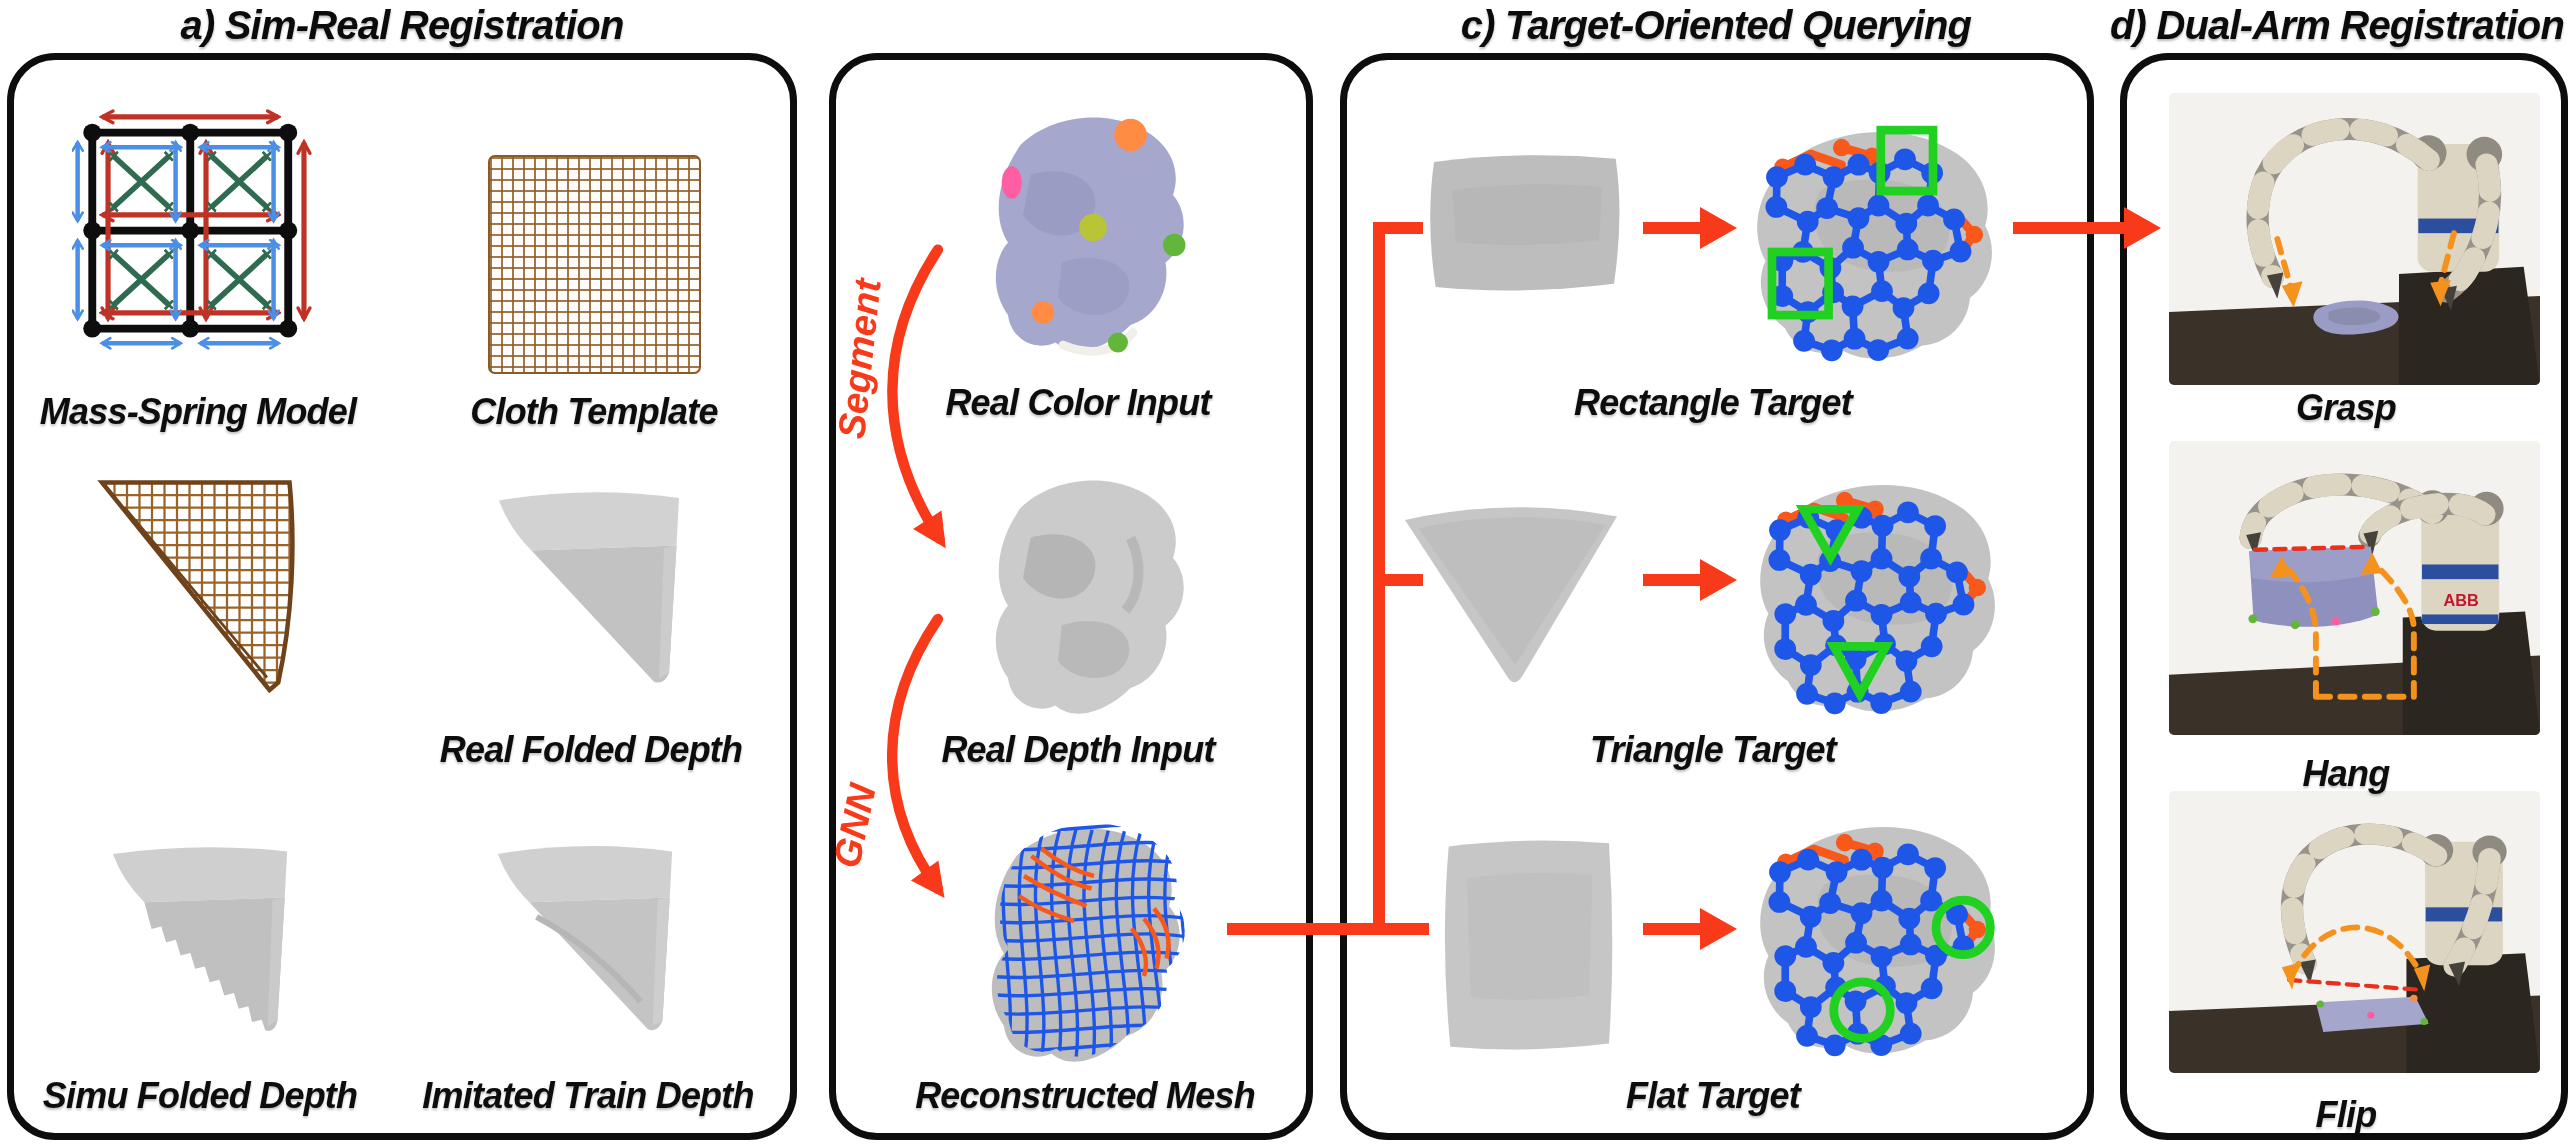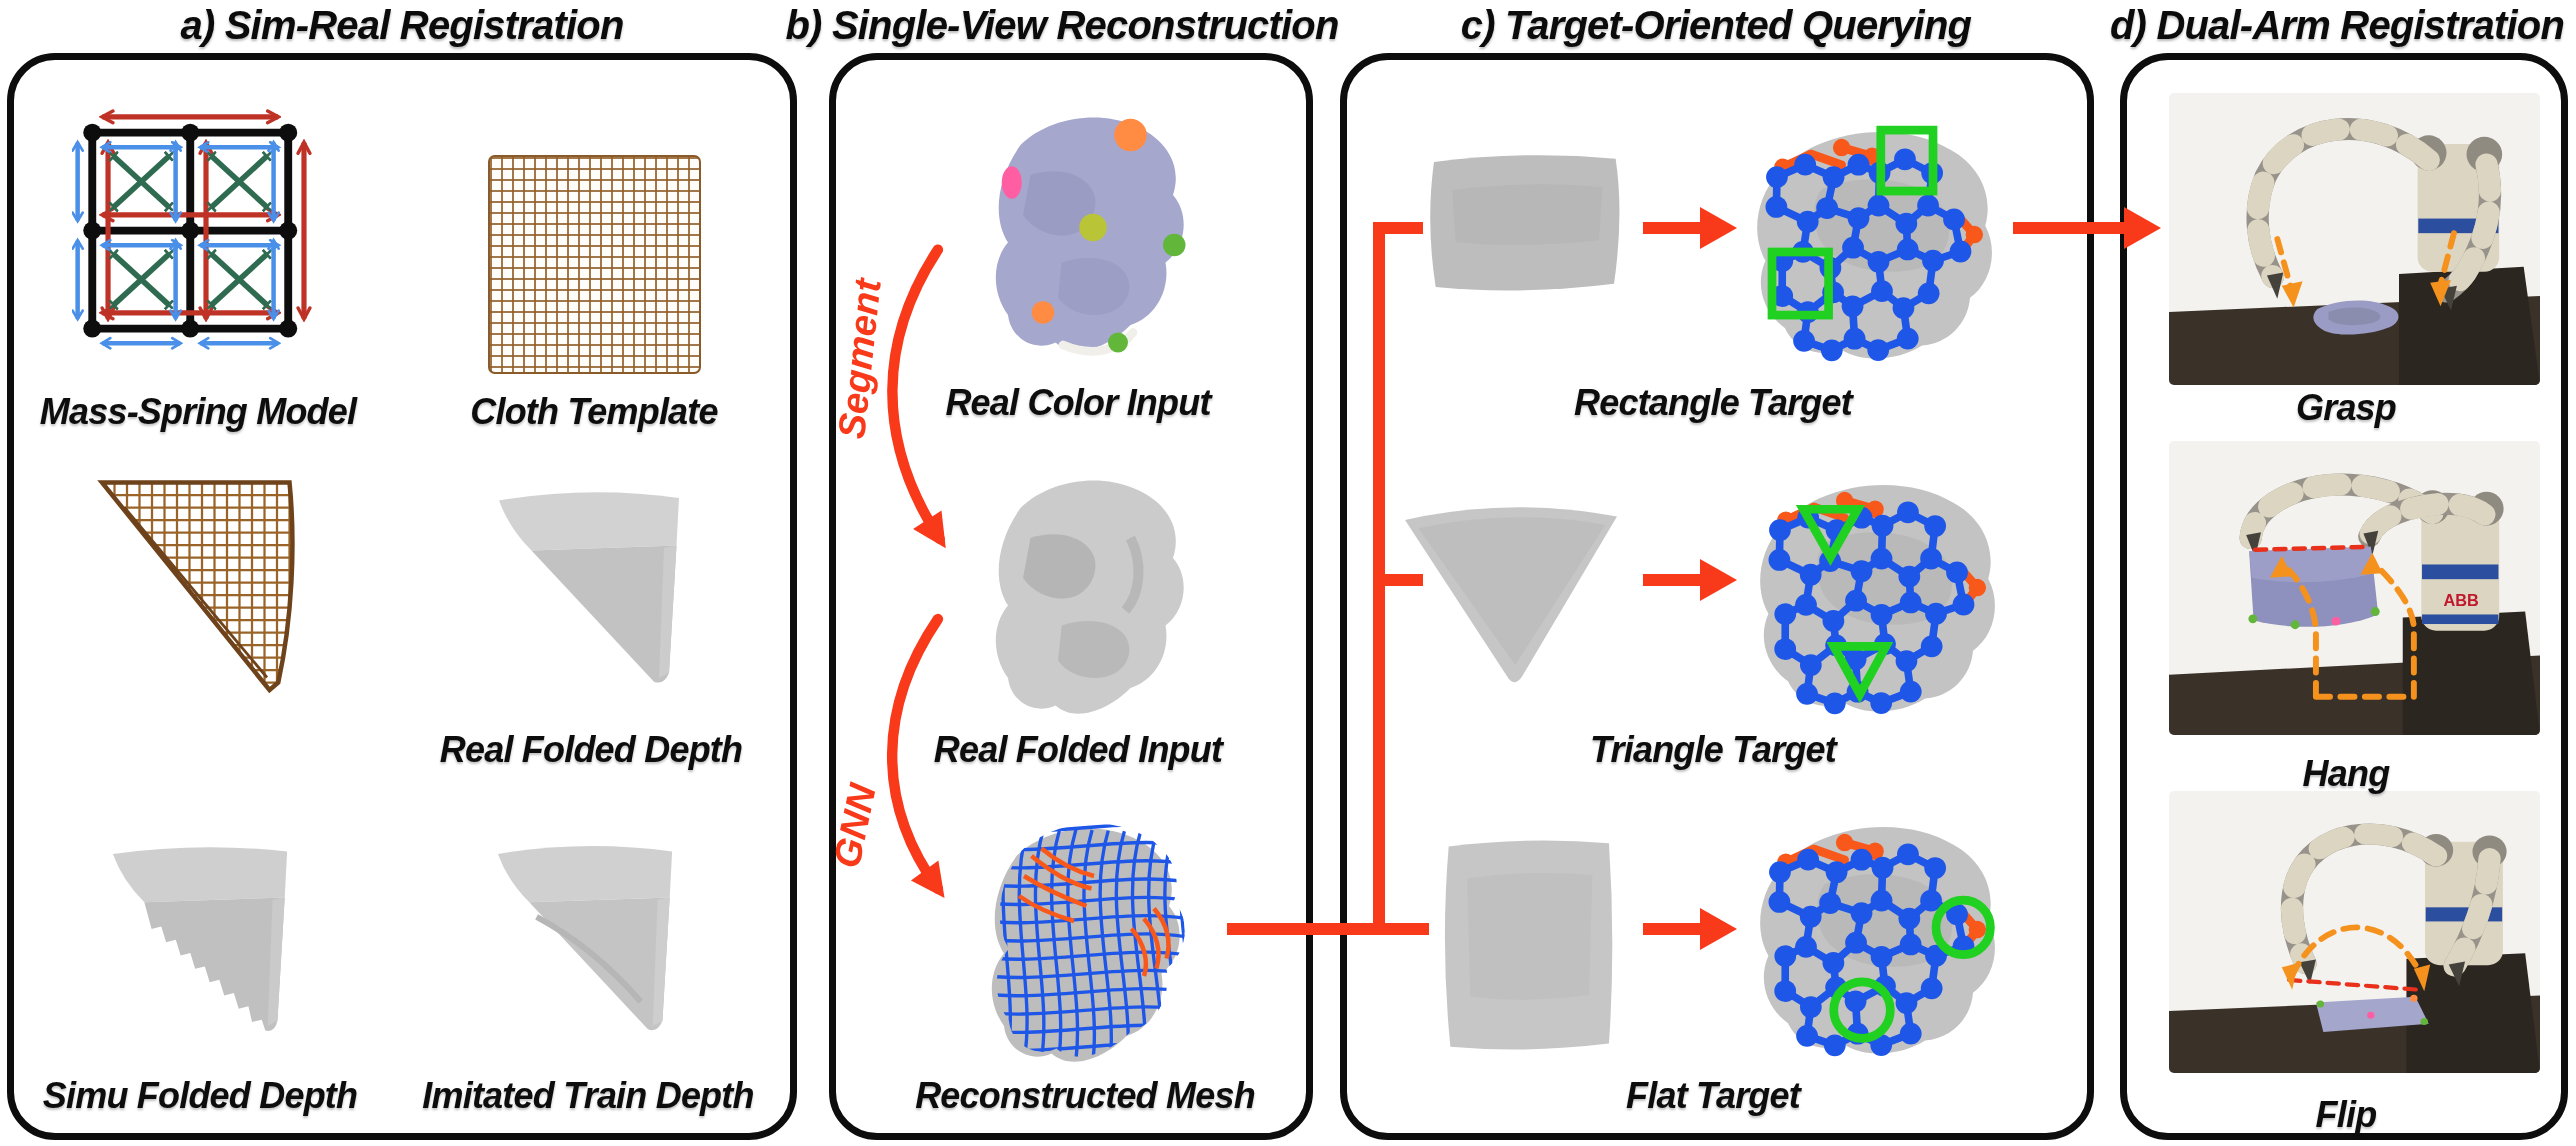--- a/index.html
+++ b/index.html
@@ -85,21 +85,20 @@
   #mRed path{stroke:var(--spring-red);}
   #mBlue path{stroke:var(--spring-blue);}
   #mTee path{stroke:var(--spring-green);}
 </style>
 </head>
 <body>
 
 <div class="canvas">
 
   <div class="ptitle" style="left:402px">a) Sim-Real Registration</div>
-  <div class="ptitle" style="left:1062px">b) Single-View Reconstruction</div>
   <div class="ptitle" style="left:1716px">c) Target-Oriented Querying</div>
   <div class="ptitle" style="left:2337px">d) Dual-Arm Registration</div>
 
   <div class="frame" style="left:6.7px;width:776px"></div>
   <div class="frame" style="left:829px;width:470px"></div>
   <div class="frame" style="left:1340px;width:740px"></div>
   <div class="frame" style="left:2120px;width:434px"></div>
 
   <svg class="imgsvg" style="left:72px;top:90px" width="250" height="288" viewBox="0 0 222 252">
     <defs>
@@ -260,21 +259,21 @@
     </defs>
     <path class="curve-red" d="M128,14 C58,120 52,240 130,360" marker-end="url(#fh1)"></path>
   </svg>
 
   <svg class="imgsvg" style="left:922px;top:463px" width="317" height="275" viewBox="0 0 220 220">
     <path d="M62,36 C84,14 124,8 152,20 C178,30 192,52 184,76 C198,92 194,118 178,130 C182,152 170,174 150,180 C132,198 106,208 90,194 C72,202 54,190 52,172 C38,152 40,128 52,114 C40,96 42,64 62,36 Z" fill="#cbcbcb"></path>
     <path d="M70,60 C100,50 130,66 120,92 C110,116 78,112 64,92 Z" fill="#a4a4a4" opacity=".55"></path>
     <path d="M95,130 C125,120 155,132 148,156 C140,178 104,176 92,158 Z" fill="#a4a4a4" opacity=".45"></path>
     <path d="M150,60 C160,80 158,104 146,118" stroke="#ababab" stroke-width="8" fill="none" opacity=".6"></path>
   </svg>
-  <div class="lbl" style="left:1078px;top:729px">Real Folded Input</div>
+  <div class="lbl" style="left:1078px;top:729px">Real Depth Input</div>
 
   <div class="rot-lbl" style="left:855px;top:826px;transform:translate(-50%,-50%) rotate(-78deg)">GNN</div>
   <svg class="imgsvg" style="left:831px;top:609px;z-index:7" width="142" height="309" viewBox="0 0 170 370">
     <path class="curve-red" d="M128,12 C58,115 52,230 128,335" marker-end="url(#fh1)"></path>
   </svg>
 
   <svg class="imgsvg" style="left:906px;top:806px" width="351" height="275" viewBox="0 0 220 220">
     <defs>
         <clipPath id="meshclip">
           <path d="M62,36 C84,14 124,8 152,20 C178,30 192,52 184,76 C198,92 194,118 178,130 C182,152 170,174 150,180 C132,198 106,208 90,194 C72,202 54,190 52,172 C38,152 40,128 52,114 C40,96 42,64 62,36 Z"></path>

